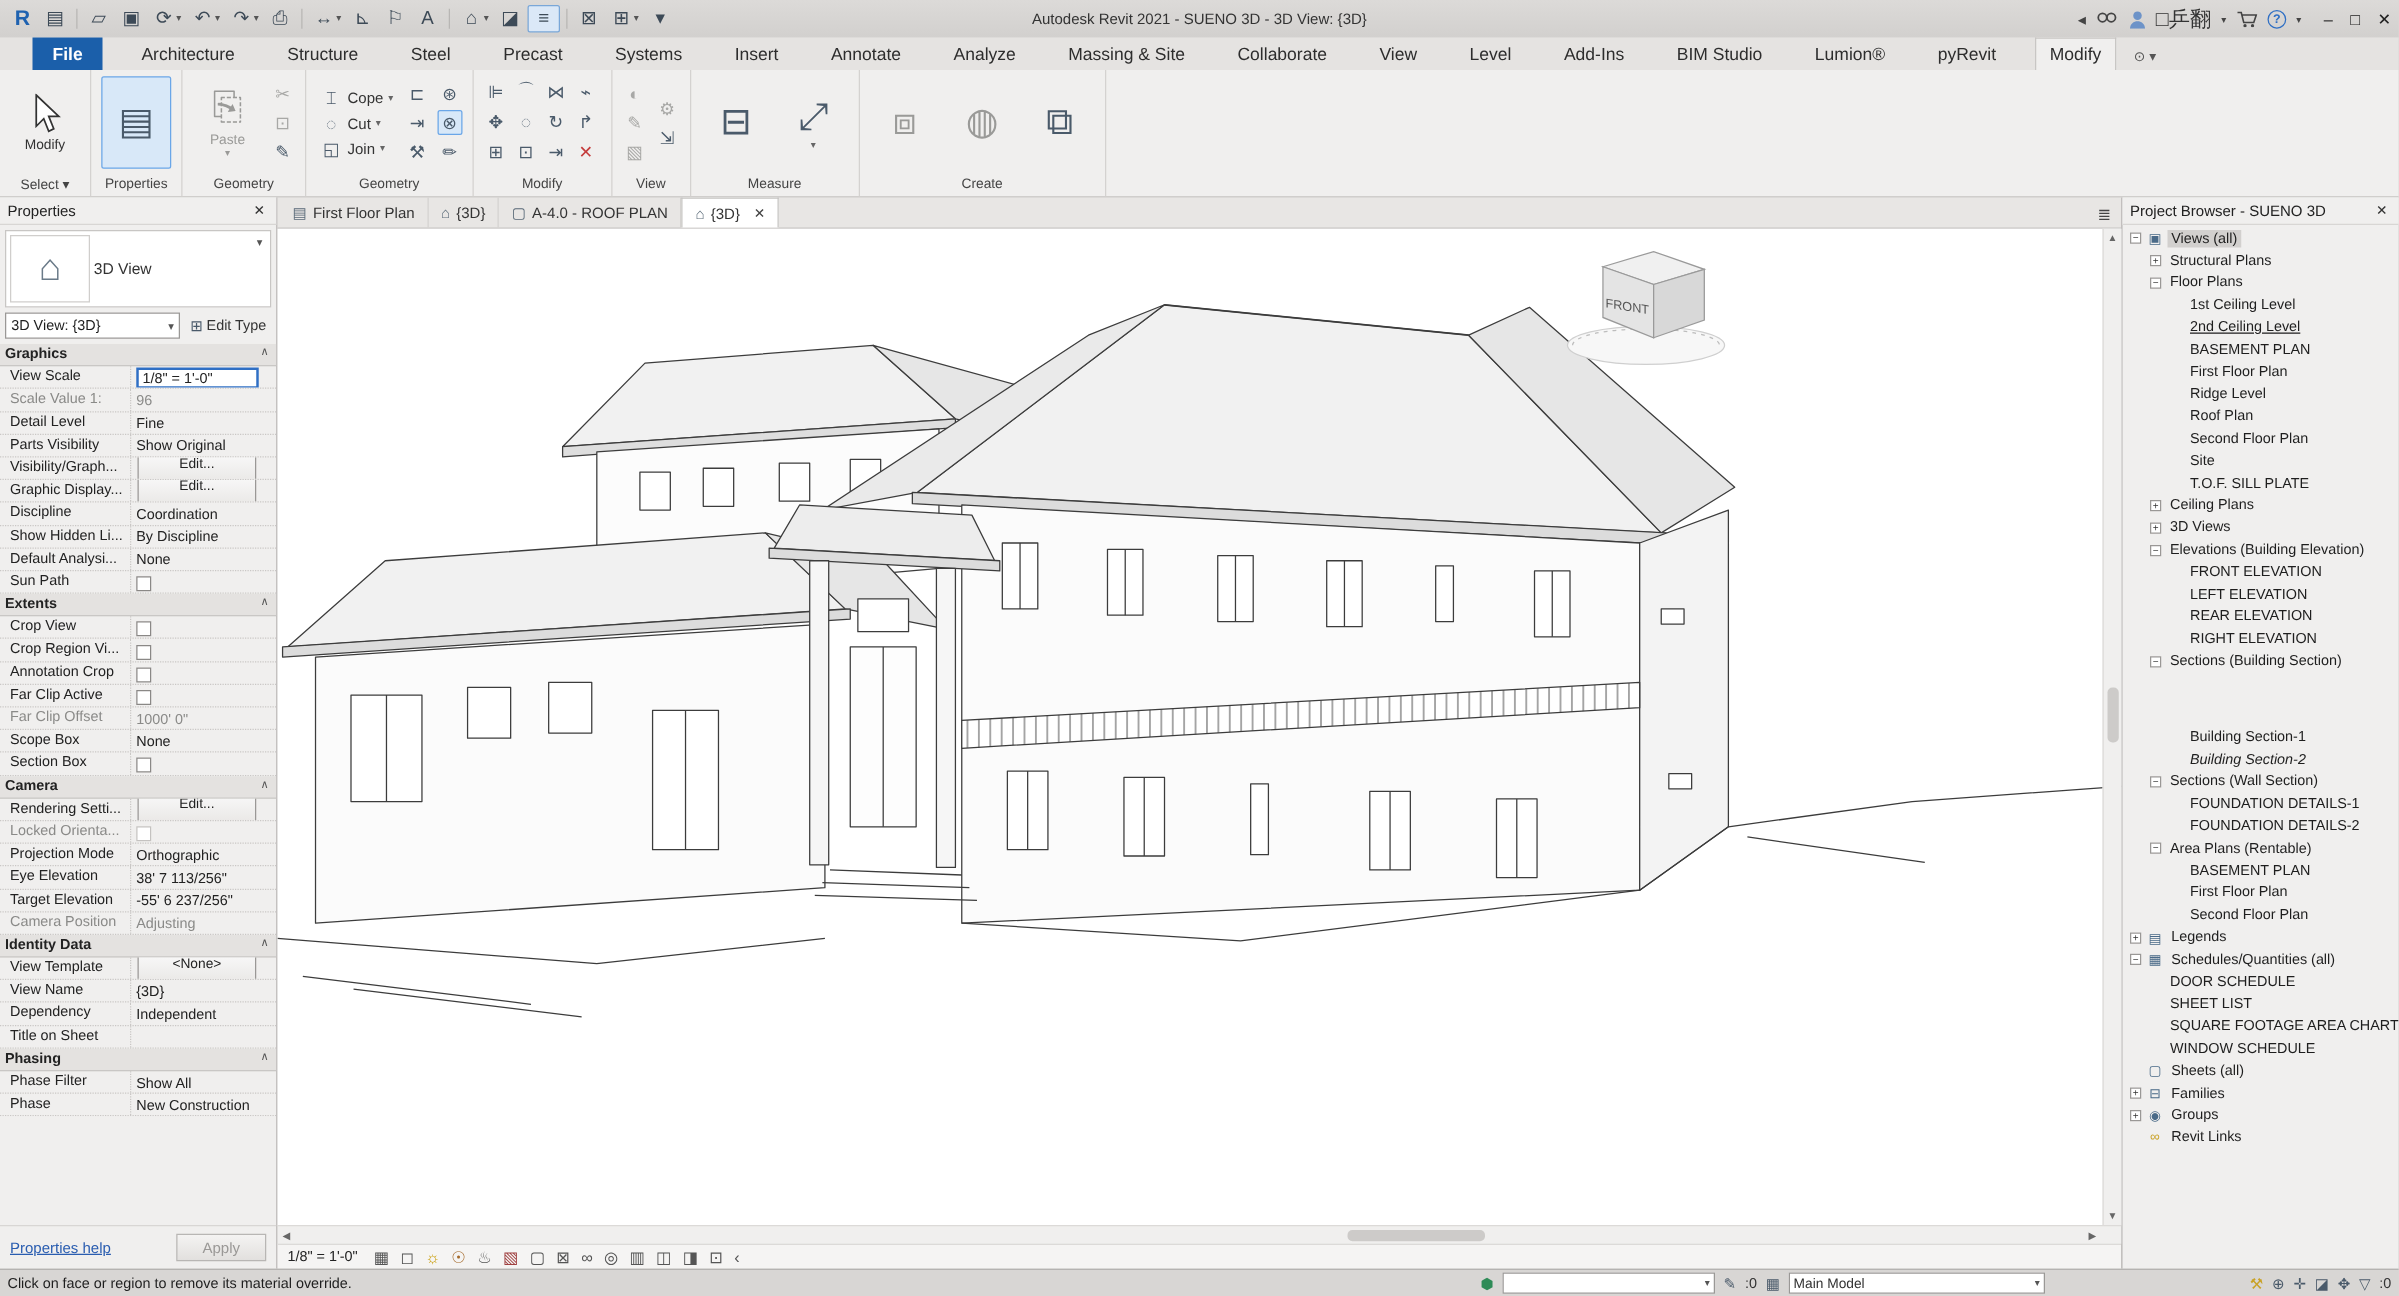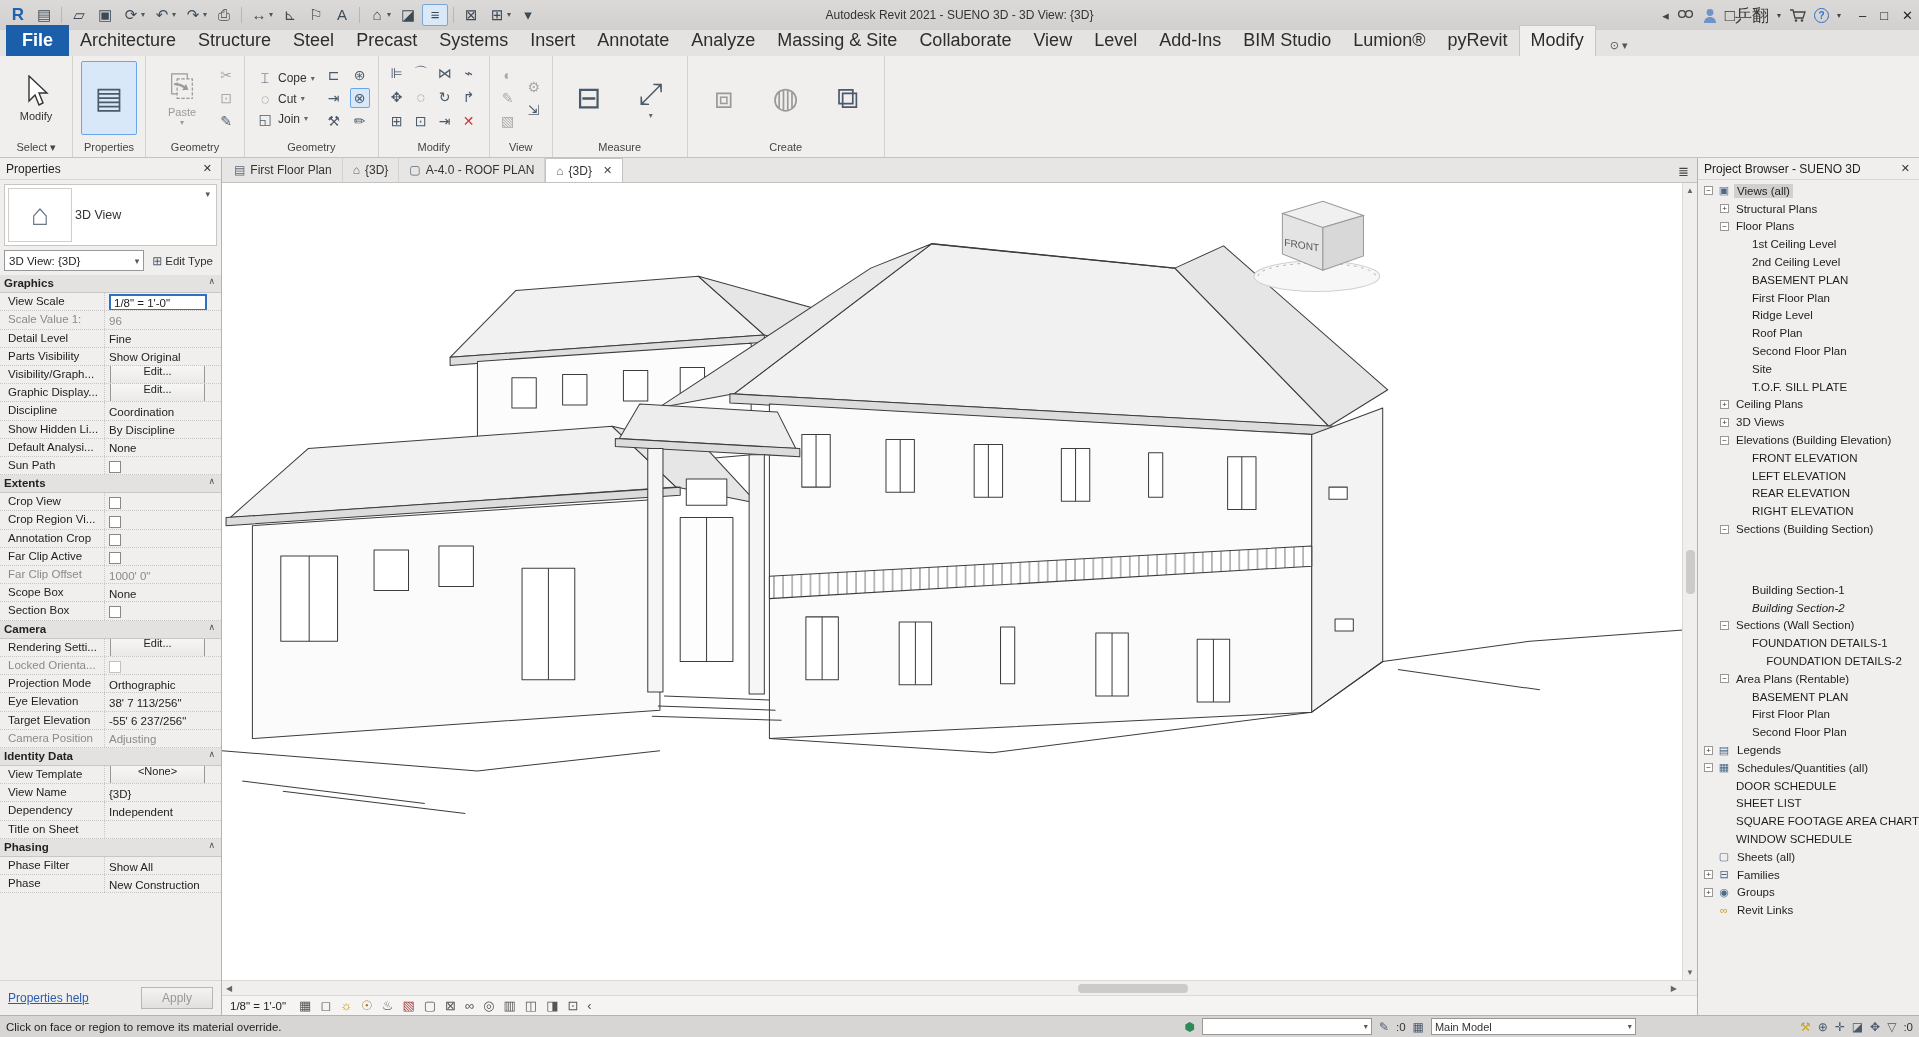--- a/index.html
+++ b/index.html
@@ -17,21 +17,21 @@
   .qat-dd { font-size:8px; color:#555; margin-left:1px; }
   .qat-sep { width:1px; height:16px; background:#b8b6b4; margin:0 3px; }
   .tb-title { position:absolute; left:0; right:0; text-align:center; font-size:12px; color:#333; pointer-events:none; }
   .tb-right { margin-left:auto; display:flex; align-items:center; gap:8px; z-index:2; }
   .tb-right .glyph { color:#444; font-size:13px; }
   .win-btns { display:flex; gap:14px; margin-left:10px; font-size:13px; color:#222; }
   .win-btns span { cursor:default; }
 
   
   .tabrow { height:26px; background:#e5e3e1; display:flex; align-items:flex-end; padding-left:6px; flex:none; }
-  .rtab { padding:4px 11px 5px; font-size:18px; color:#2d2d2d; cursor:default; }
+  .rtab { padding:4px 11px 5px; font-size:14px; color:#2d2d2d; cursor:default;margin-left:20px; }
   .rtab.file { background:#1b5faa; color:#fff; padding:5px 16px; font-weight:bold; }
   .rtab.active { background:#f0efee; border:1px solid #c8c6c4; border-bottom:none; }
   .ribbon-toggle { margin-left:8px; padding:4px 6px; color:#555; font-size:11px; }
 
   
   .ribbon { height:102px; background:#f0efee; border-bottom:1px solid #c5c3c1; display:flex; flex:none; }
   .rpanel { display:flex; flex-direction:column; border-right:1px solid #d4d2d0; }
   .rpanel-body { flex:1; display:flex; align-items:center; padding:4px 8px; gap:6px; }
   .rpanel-label { height:17px; text-align:center; font-size:11px; color:#444; padding-top:1px; }
   .bigbtn { display:flex; flex-direction:column; align-items:center; justify-content:center; width:56px; height:74px; border-radius:2px; }
@@ -778,21 +778,21 @@
             <span class="tlabel">Structural Plans</span>
           </div>
           <div class="trow" style="padding-left: 22px;">
             <span class="texp">−</span>
             <span class="tlabel">Floor Plans</span>
           </div>
           <div class="trow" style="padding-left: 38px;">
             <span style="width: 13px; flex: 0 0 auto;"></span>
             <span class="tlabel">1st Ceiling Level</span>
           </div>
-          <div class="trow" style="padding-left: 38px;">
+          <div class="trow" style="padding-left: 38px; text-decoration: underline;">
             <span style="width: 13px; flex: 0 0 auto;"></span>
             <span class="tlabel">2nd Ceiling Level</span>
           </div>
           <div class="trow" style="padding-left: 38px;">
             <span style="width: 13px; flex: 0 0 auto;"></span>
             <span class="tlabel">BASEMENT PLAN</span>
           </div>
           <div class="trow" style="padding-left: 38px;">
             <span style="width: 13px; flex: 0 0 auto;"></span>
             <span class="tlabel">First Floor Plan</span>
@@ -858,21 +858,21 @@
             <span class="tlabel">Building Section-2</span>
           </div>
           <div class="trow" style="padding-left: 22px;">
             <span class="texp">−</span>
             <span class="tlabel">Sections (Wall Section)</span>
           </div>
           <div class="trow" style="padding-left: 38px;">
             <span style="width: 13px; flex: 0 0 auto;"></span>
             <span class="tlabel">FOUNDATION DETAILS-1</span>
           </div>
-          <div class="trow" style="padding-left: 38px; justify-content: center;">
+          <div class="trow" style="padding-left: 38px;">
             <span style="width: 13px; flex: 0 0 auto;"></span>
             <span class="tlabel">FOUNDATION DETAILS-2</span>
           </div>
           <div class="trow" style="padding-left: 22px;">
             <span class="texp">−</span>
             <span class="tlabel">Area Plans (Rentable)</span>
           </div>
           <div class="trow" style="padding-left: 38px;">
             <span style="width: 13px; flex: 0 0 auto;"></span>
             <span class="tlabel">BASEMENT PLAN</span>

